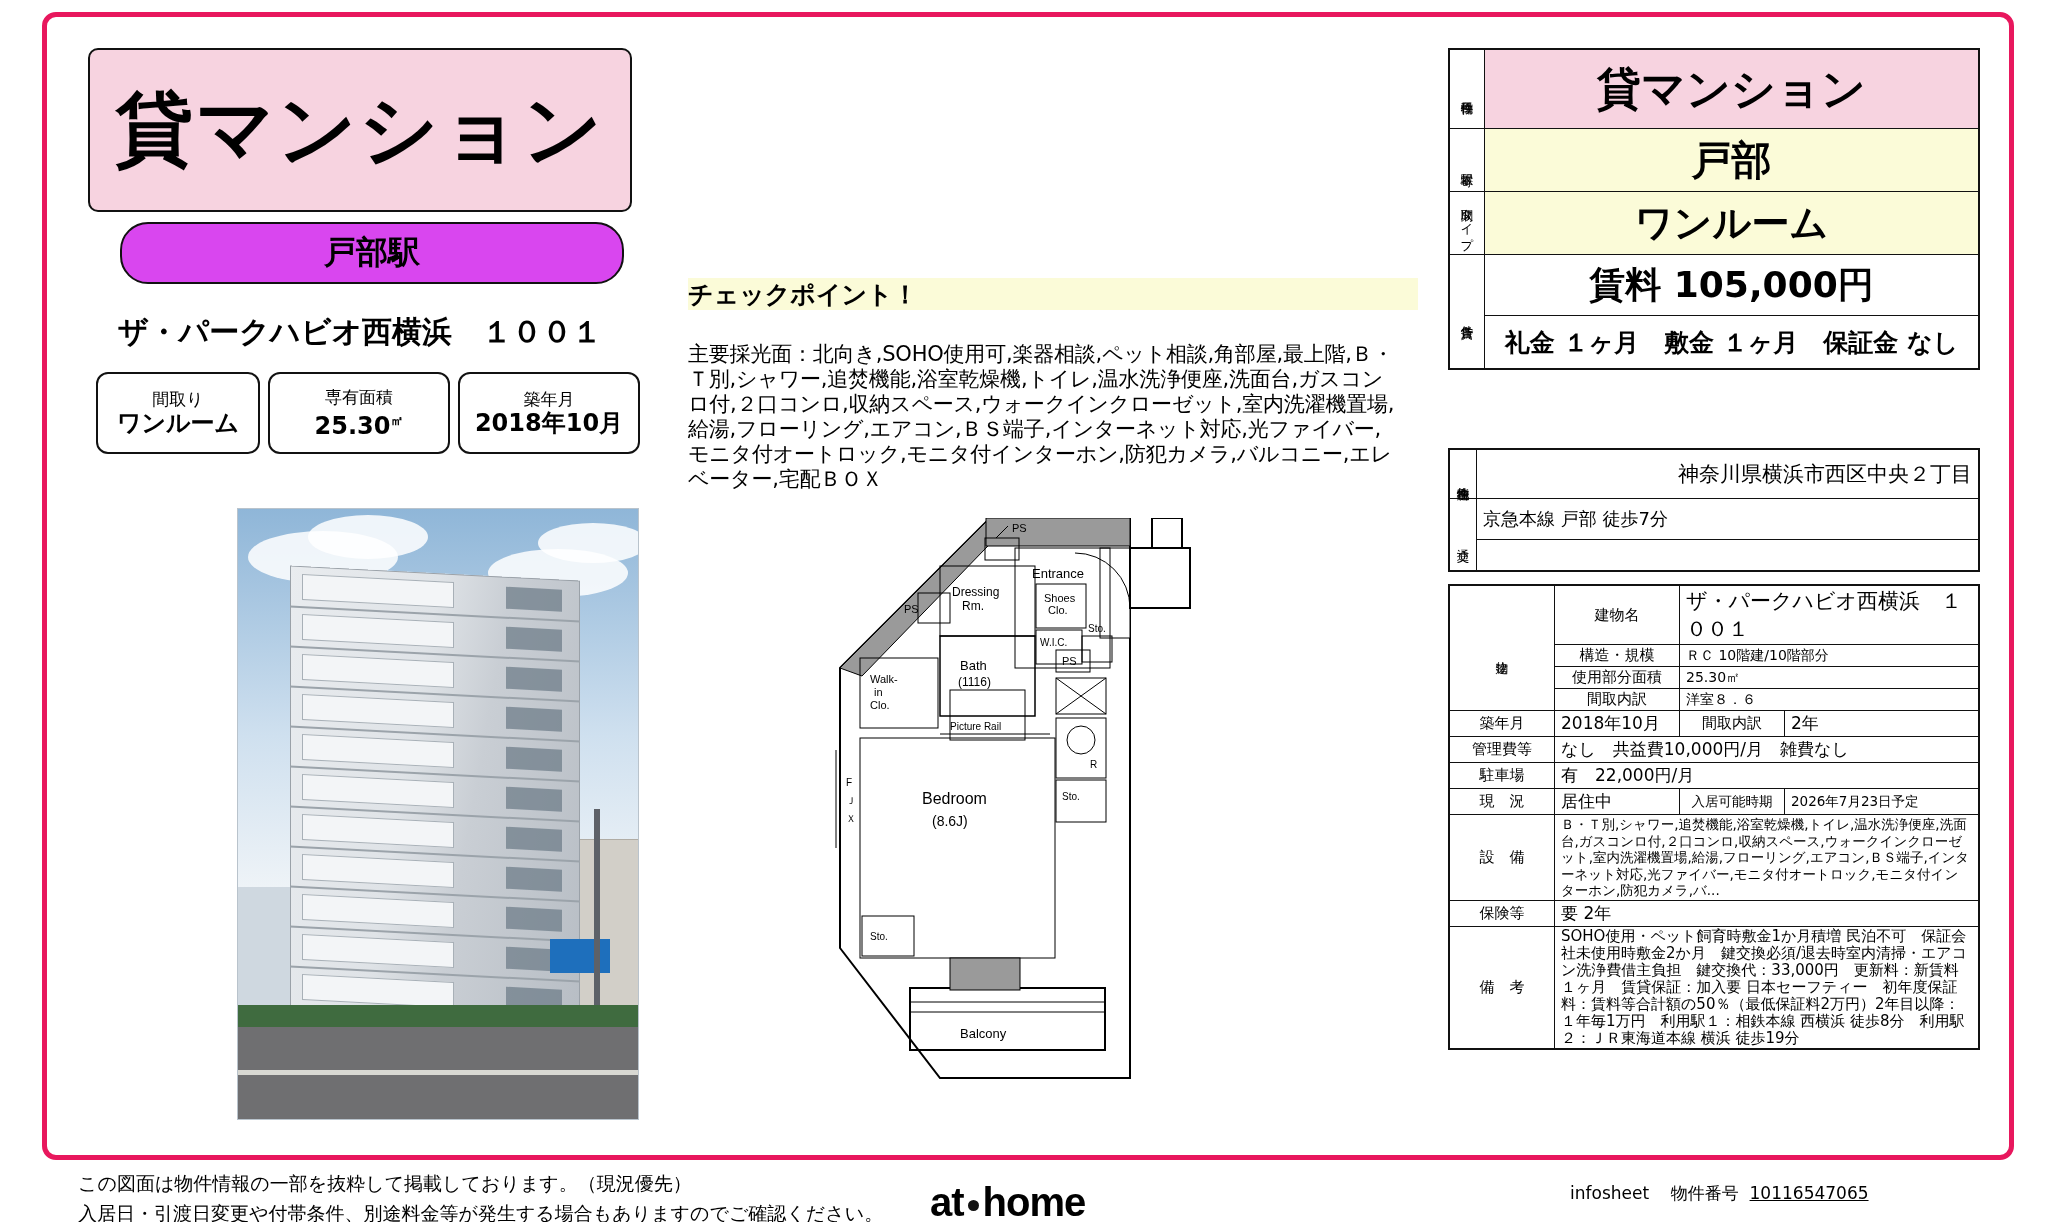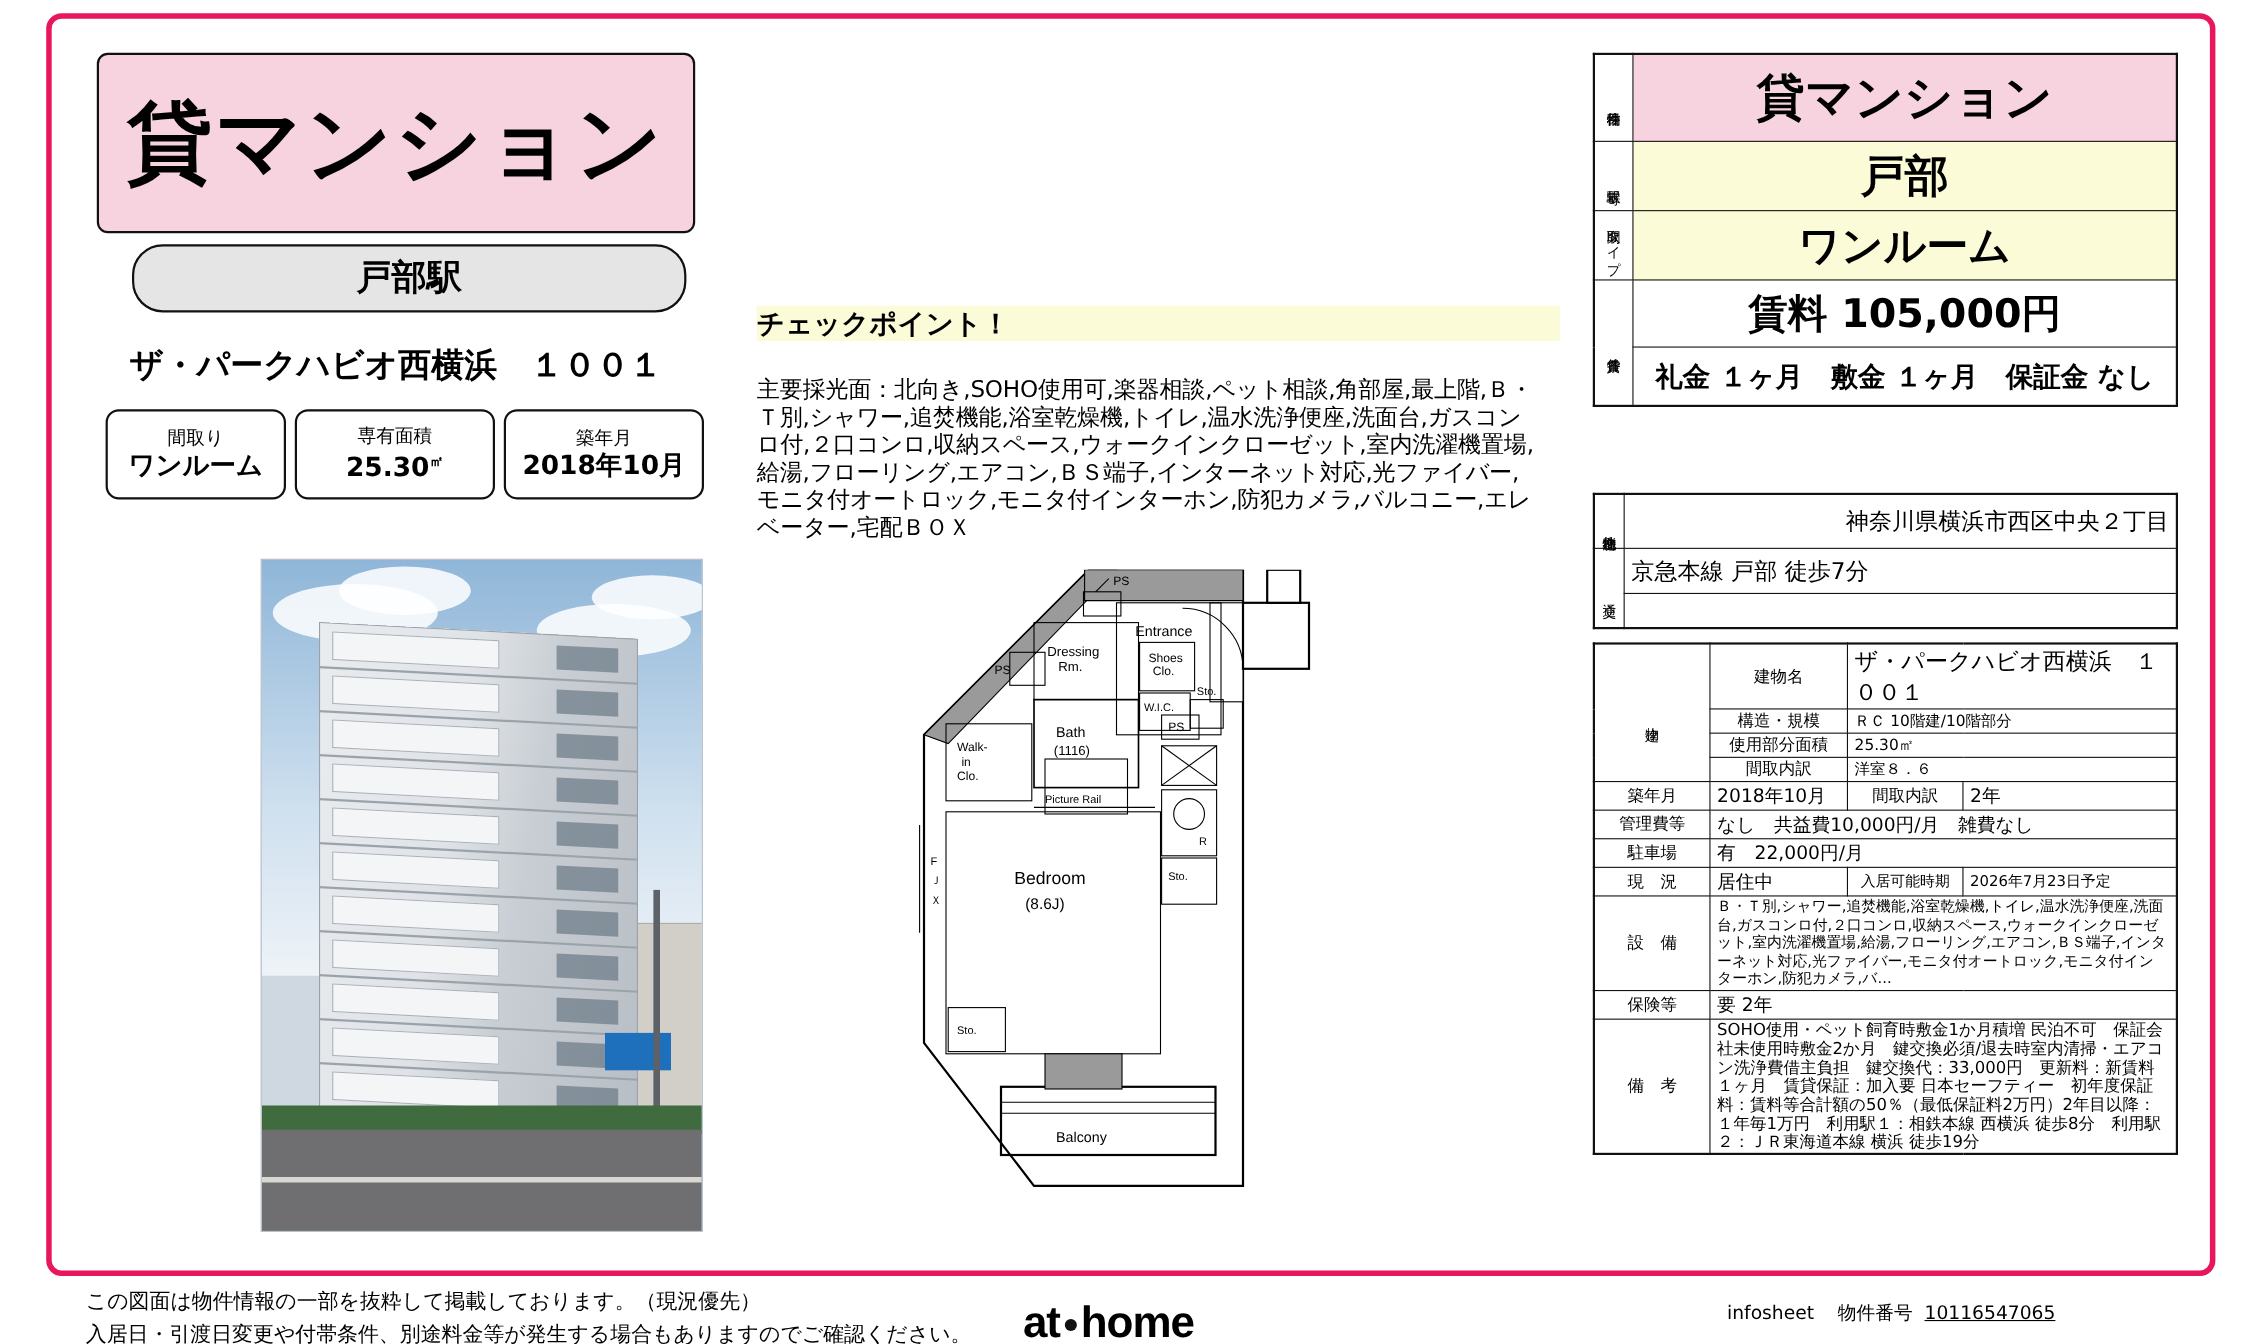--- a/index.html
+++ b/index.html
@@ -21,21 +21,21 @@
     position:absolute;left:88px;top:48px;width:540px;height:160px;
     background:#f7d3e0;border:2px solid #111;border-radius:10px;
     display:flex;align-items:center;justify-content:center;
   }
   .title-box span{
     font-size:78px;font-weight:bold;letter-spacing:2px;
     font-family:"DejaVu Sans", sans-serif;
   }
   .station-box{
     position:absolute;left:120px;top:222px;width:500px;height:58px;
-    background:#e5e5e5;border:2px solid #111;border-radius:28px;
+    background:#d946ef;border:2px solid #111;border-radius:28px;
     display:flex;align-items:center;justify-content:center;
   }
   .station-box span{font-size:32px;font-weight:bold;font-family:"DejaVu Sans", sans-serif;}
   .bldg-name{
     position:absolute;left:100px;top:312px;width:520px;height:40px;
     font-size:30px;font-weight:bold;text-align:center;
     font-family:"DejaVu Sans", sans-serif;
   }
   .spec-row{position:absolute;left:96px;top:372px;width:540px;height:78px;}
   .spec-cell{
@@ -130,21 +130,21 @@
   
   .ra{
     position:absolute;left:1448px;top:448px;width:532px;
     border:2px solid #111;border-collapse:collapse;
     font-family:"DejaVu Sans", sans-serif;
   }
   .ra td{border:1px solid #111;padding:2px 6px;font-size:19px;}
   .ra .vl{width:26px;text-align:center;font-size:12.5px;line-height:14px;padding:0;}
   .ra .vl span{writing-mode:vertical-rl;display:inline-block;}
   .ra .addr{height:44px;font-size:21px;text-align:right;}
-  .ra .access{height:36px;font-size:21px;}
+  .ra .access{height:36px;font-size:18px;}
   .ra .blank{height:26px;}
 
   
   .rb{
     position:absolute;left:1448px;top:584px;width:532px;
     border:2px solid #111;border-collapse:collapse;
     font-family:"DejaVu Sans", sans-serif;
   }
   .rb td{border:1px solid #111;padding:1px 6px;font-size:17px;vertical-align:middle;}
   .rb .vl{width:26px;text-align:center;font-size:12.5px;line-height:14px;padding:0;}

